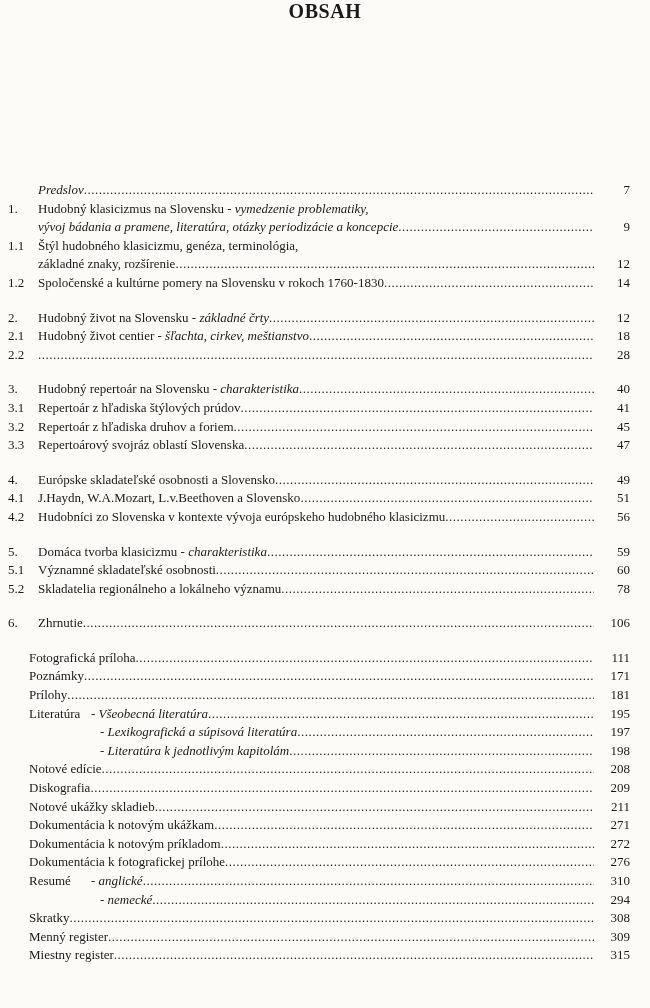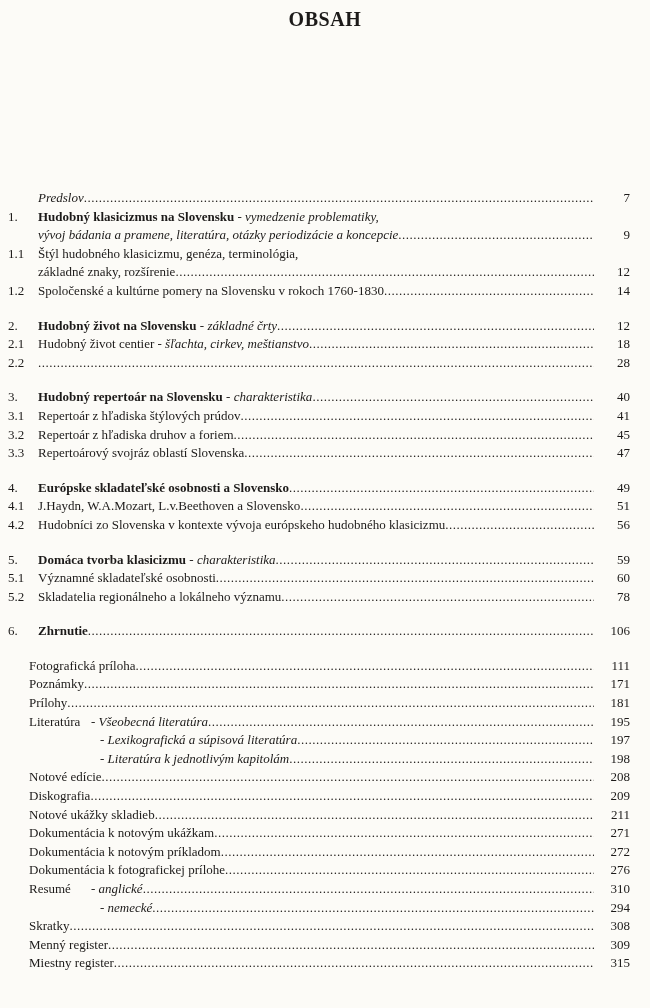--- a/index.html
+++ b/index.html
@@ -13,21 +13,21 @@
     color: #1c1a19;
     font-family: "Liberation Serif", "DejaVu Serif", serif;
     overflow: hidden;
   }
   .sheet {
     position: relative;
     width: 650px;
     height: 1008px;
   }
   .title {
-    margin: 8px;
+    margin: 0;
     padding-top: 0;
     text-align: center;
     font-size: 20px;
     font-weight: bold;
     letter-spacing: 0.6px;
     line-height: 23px;
   }
   .toc {
     margin-top: 158px;
     padding: 0 20px 0 8px;
@@ -39,21 +39,21 @@
     font-size: 13px;
   }
   .num {
     flex: 0 0 30px;
   }
   .txt {
     white-space: nowrap;
     flex: 0 1 auto;
   }
   .seg-regular { font-style: normal; }
-  .seg-bold { font-weight: bold; }
+  .seg-bold { font-weight: normal; }
   .seg-italic { font-style: italic; }
   .seg-label {
     display: inline-block;
     width: 62px;
     font-style: normal;
   }
   .dots {
     flex: 1 1 auto;
     min-width: 0;
     overflow: hidden;

